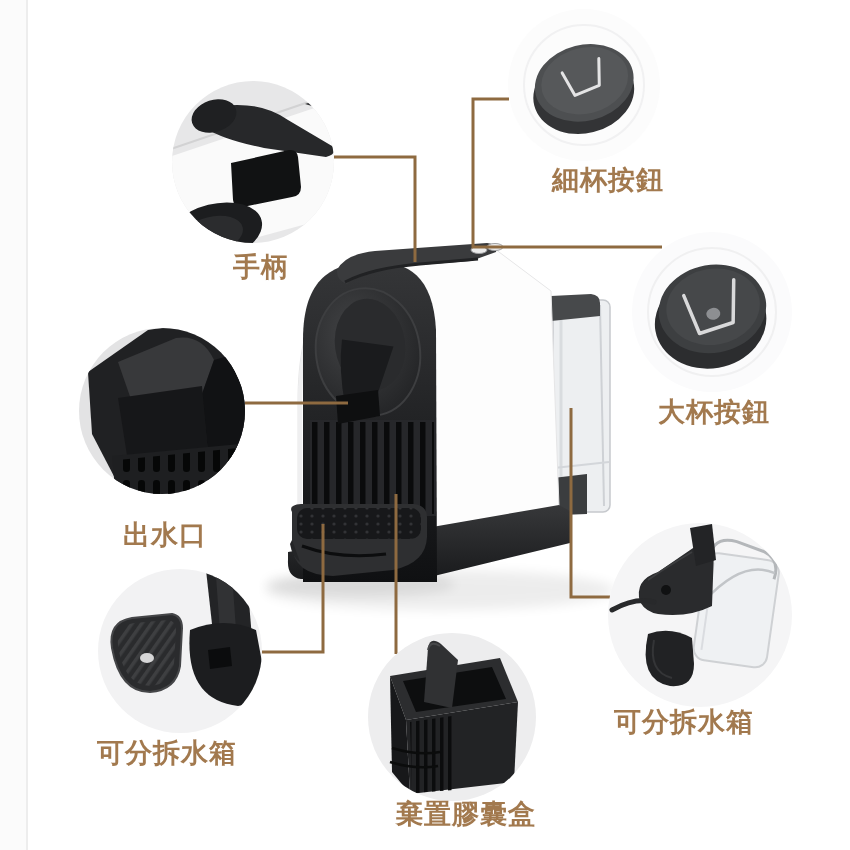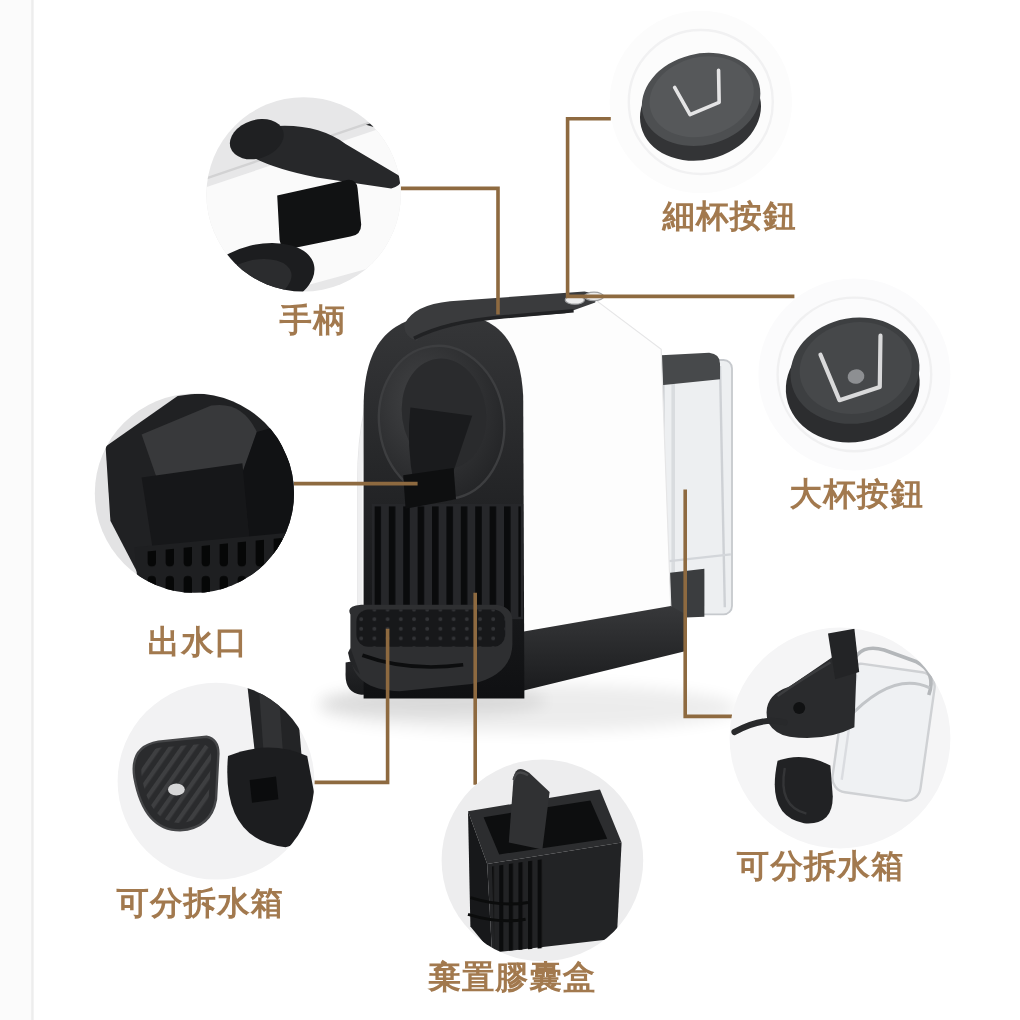--- a/index.html
+++ b/index.html
@@ -227,15 +227,15 @@
         <path d="M612 610 Q636 597 654 602" stroke="#28292b" stroke-width="5" fill="none" stroke-linecap="round"></path>
       </g>
     </g>
   </svg>
 
   <div class="callout-label" style="left:261px;top:242px;margin-top:12px;">手柄</div>
   <div class="callout-label" style="left:608px;top:167px;">細杯按鈕</div>
   <div class="callout-label" style="left:714px;top:399px;">大杯按鈕</div>
   <div class="callout-label" style="left:165px;top:522px;">出水口</div>
   <div class="callout-label" style="left:167px;top:740px;">可分拆水箱</div>
-  <div class="callout-label" style="left:427px;top:801px;">棄置膠囊盒</div>
+  <div class="callout-label" style="left:466px;top:801px;">棄置膠囊盒</div>
   <div class="callout-label" style="left:684px;top:709px;">可分拆水箱</div>
 </div>
 
 </body></html>

